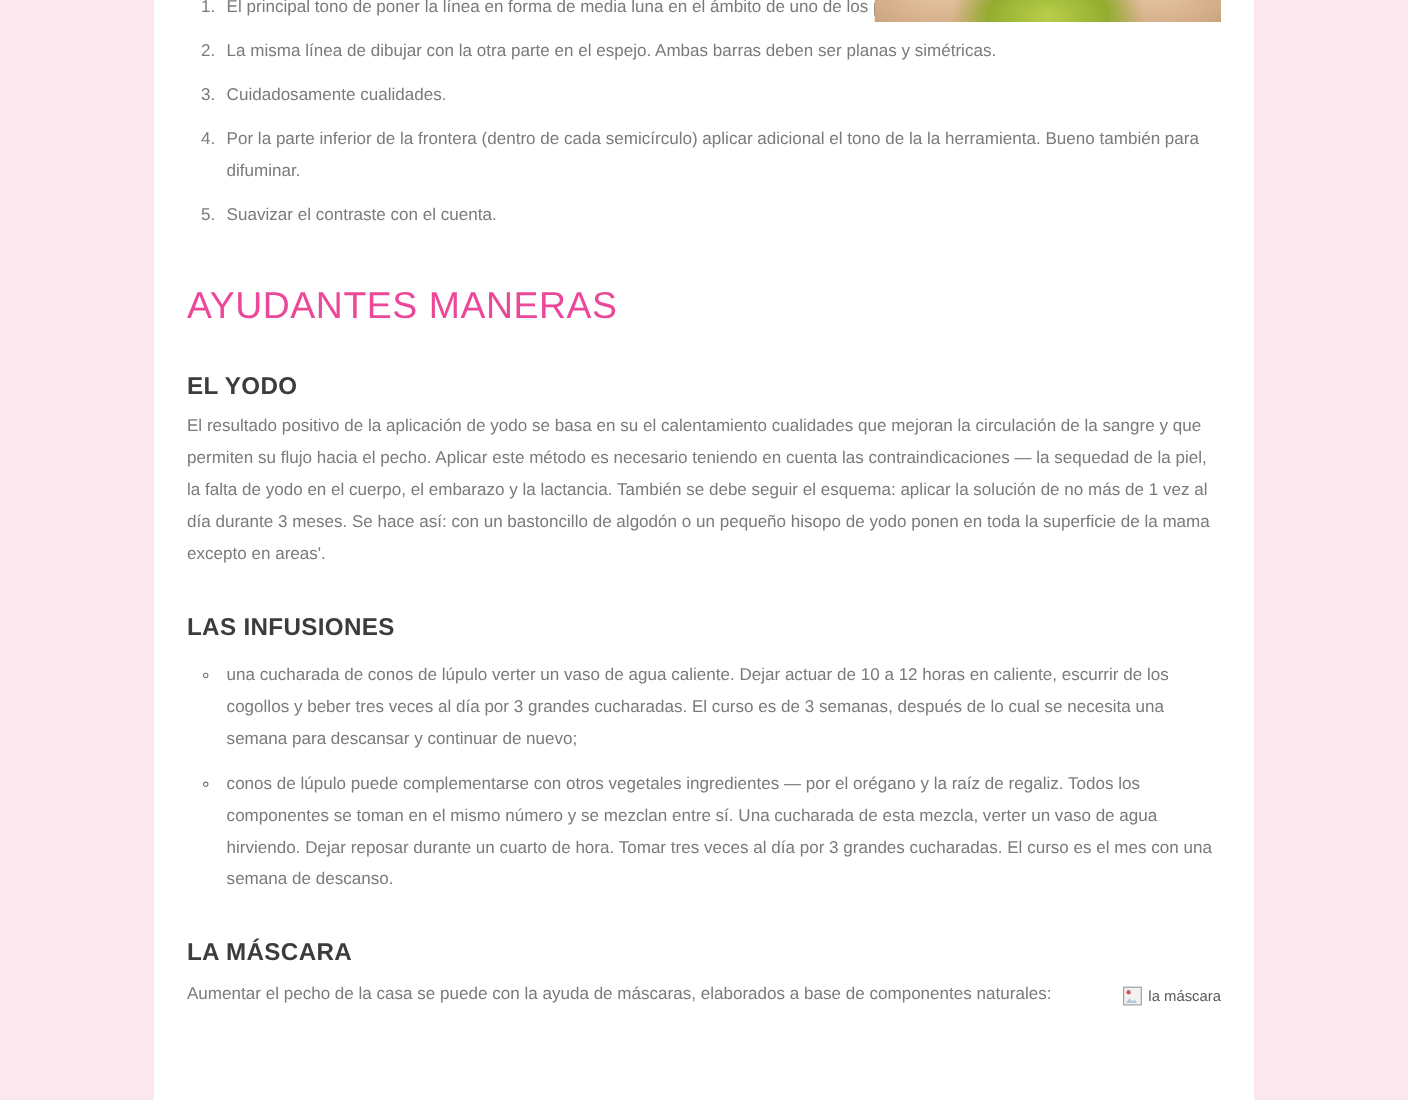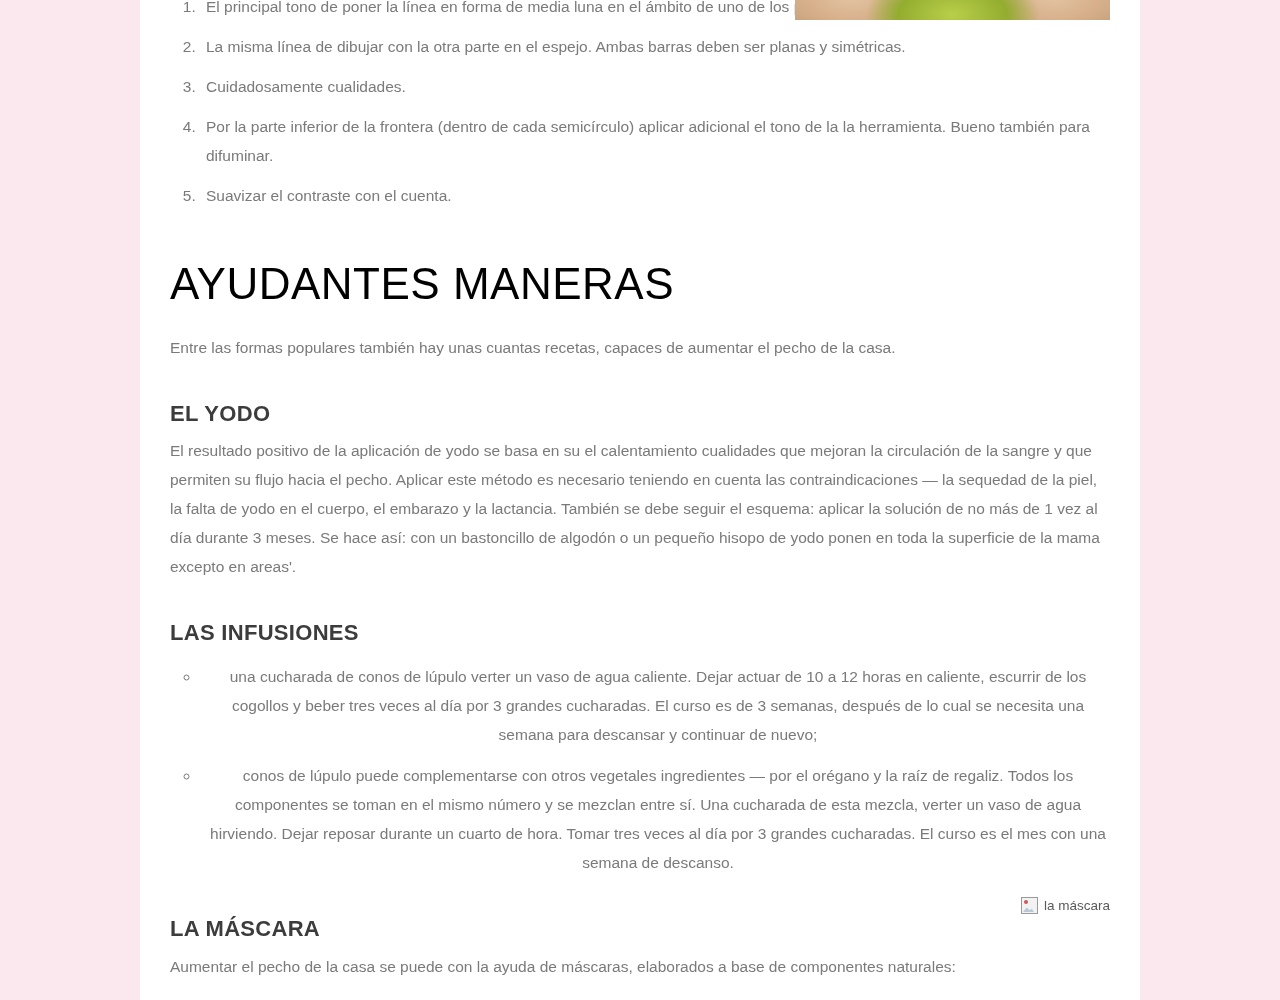--- a/index.html
+++ b/index.html
@@ -65,23 +65,23 @@
     height: 100%;
     background:
       radial-gradient(ellipse 120px 70px at 50% 95%, #b9cf4a 0%, #93ad2f 45%, rgba(147,173,47,0) 72%),
       radial-gradient(ellipse 90px 60px at 18% 70%, #e6c9a8 0%, #d8b08c 50%, rgba(216,176,140,0) 78%),
       radial-gradient(ellipse 90px 60px at 82% 70%, #e6c9a8 0%, #d8b08c 50%, rgba(216,176,140,0) 78%),
       linear-gradient(180deg, #e8d2b6 0%, #dcbb98 40%, #c9a47e 100%);
   }
 
   
   h2.section-title {
-    font-size: 44px;
+    font-size: 34px;
     font-weight: 400;
-    color: #000000;
+    color: #ec4899;
     letter-spacing: 0.5px;
     margin: 48px 0 22px 0;
     line-height: 1.2;
   }
   h3.sub-title {
     font-size: 22px;
     font-weight: 700;
     color: #3c3c3c;
     letter-spacing: 0.3px;
     margin: 38px 0 8px 0;
@@ -102,21 +102,20 @@
     margin: 14px 0 0 0;
     padding: 0 0 0 30px;
     list-style: circle;
   }
   ul.bullets > li {
     font-size: 15.5px;
     line-height: 29px;
     color: #7a7a7a;
     margin: 4px 0 12px 0;
     padding-left: 6px;
-    text-align: center;
   }
 
   
   .broken-img {
     position: absolute;
     right: 0;
     top: 905px;
     display: flex;
     align-items: center;
     gap: 6px;
@@ -161,21 +160,20 @@
 
       <ol class="steps">
         <li>El principal tono de poner la línea en forma de media luna en el ámbito de uno de los pechos.</li>
         <li>La misma línea de dibujar con la otra parte en el espejo. Ambas barras deben ser planas y simétricas.</li>
         <li>Cuidadosamente cualidades.</li>
         <li>Por la parte inferior de la frontera (dentro de cada semicírculo) aplicar adicional el tono de la la herramienta. Bueno también para difuminar.</li>
         <li>Suavizar el contraste con el cuenta.</li>
       </ol>
 
       <h2 class="section-title">AYUDANTES MANERAS</h2>
-      <p class="para lead">Entre las formas populares también hay unas cuantas recetas, capaces de aumentar el pecho de la casa.</p>
 
       <h3 class="sub-title">EL YODO</h3>
       <p class="para">El resultado positivo de la aplicación de yodo se basa en su el calentamiento cualidades que mejoran la circulación de la sangre y que permiten su flujo hacia el pecho. Aplicar este método es necesario teniendo en cuenta las contraindicaciones — la sequedad de la piel, la falta de yodo en el cuerpo, el embarazo y la lactancia. También se debe seguir el esquema: aplicar la solución de no más de 1 vez al día durante 3 meses. Se hace así: con un bastoncillo de algodón o un pequeño hisopo de yodo ponen en toda la superficie de la mama excepto en areas'.</p>
 
       <h3 class="sub-title">LAS INFUSIONES</h3>
       <ul class="bullets">
         <li>una cucharada de conos de lúpulo verter un vaso de agua caliente. Dejar actuar de 10 a 12 horas en caliente, escurrir de los cogollos y beber tres veces al día por 3 grandes cucharadas. El curso es de 3 semanas, después de lo cual se necesita una semana para descansar y continuar de nuevo;</li>
         <li>conos de lúpulo puede complementarse con otros vegetales ingredientes — por el orégano y la raíz de regaliz. Todos los componentes se toman en el mismo número y se mezclan entre sí. Una cucharada de esta mezcla, verter un vaso de agua hirviendo. Dejar reposar durante un cuarto de hora. Tomar tres veces al día por 3 grandes cucharadas. El curso es el mes con una semana de descanso.</li>
       </ul>
 

